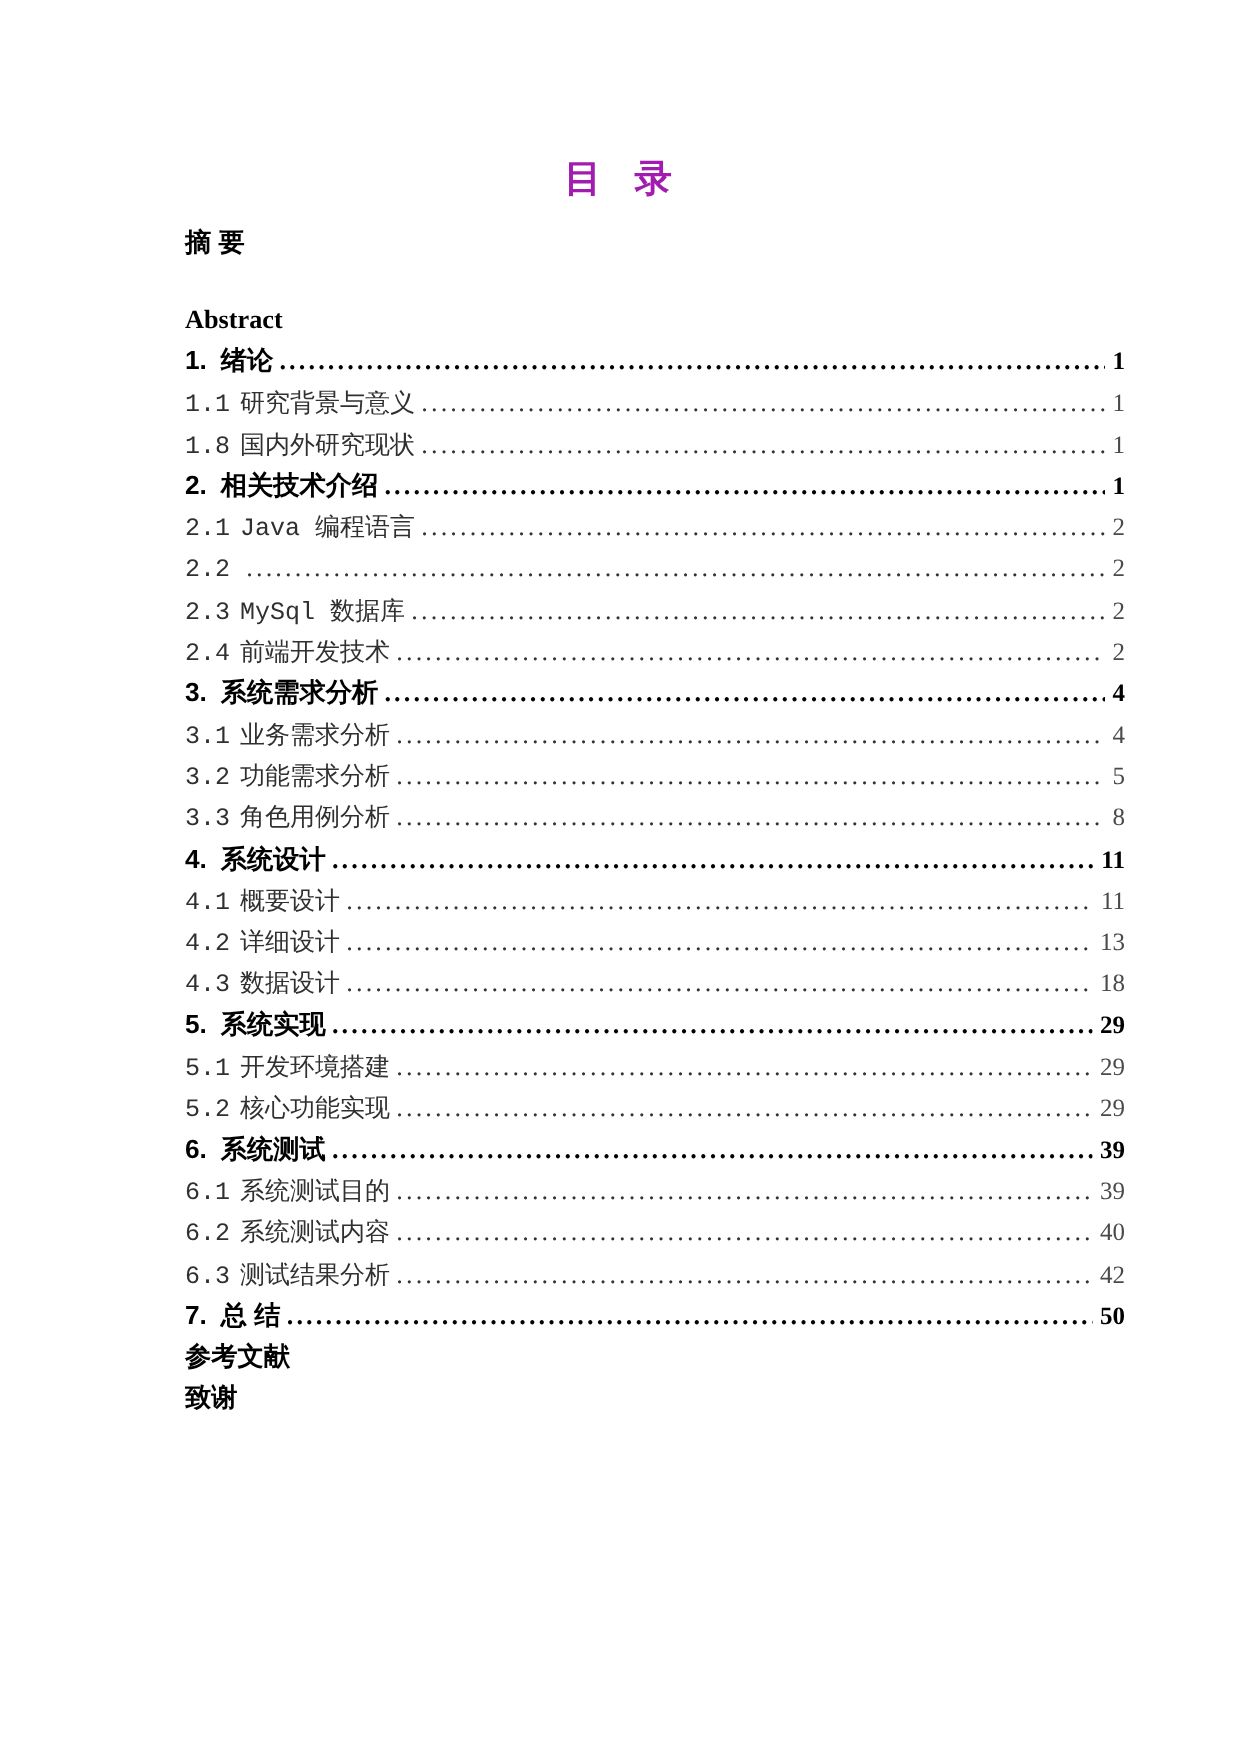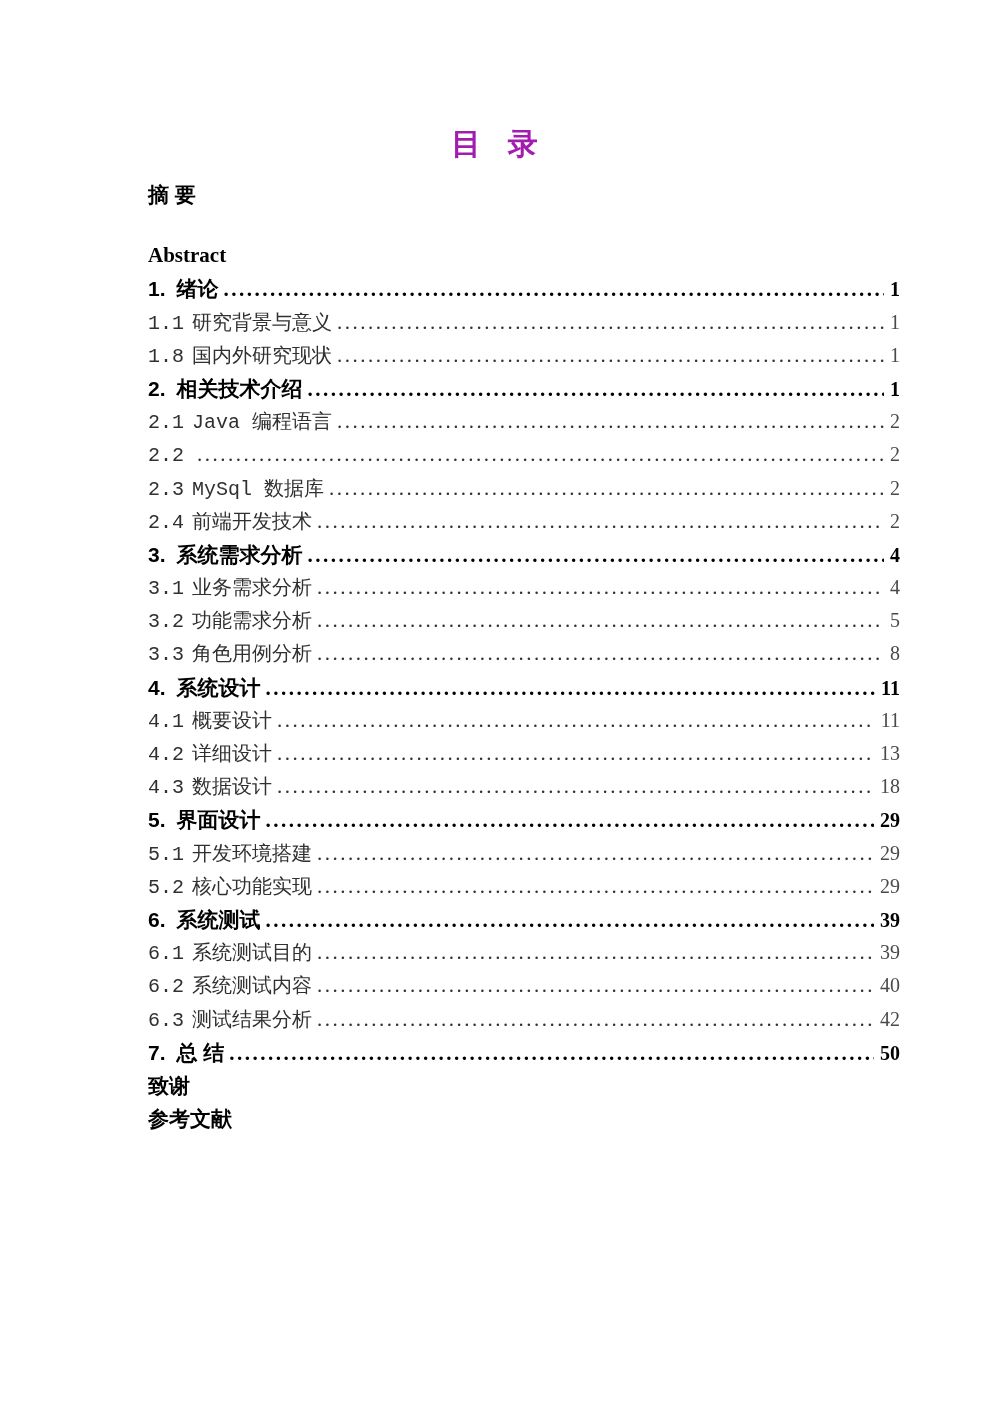--- a/index.html
+++ b/index.html
@@ -212,21 +212,21 @@
     <span class="page-num">13</span>
   </div>
       <div class="toc-row lv-section">
     <span class="num">4.3</span>
     <span class="label">数据设计</span>
     <span class="leader"></span>
     <span class="page-num">18</span>
   </div>
       <div class="toc-row lv-chapter">
     <span class="num">5.</span>
-    <span class="label">界面设计</span>
+    <span class="label">系统实现</span>
     <span class="leader"></span>
     <span class="page-num">29</span>
   </div>
       <div class="toc-row lv-section">
     <span class="num">5.1</span>
     <span class="label">开发环境搭建</span>
     <span class="leader"></span>
     <span class="page-num">29</span>
   </div>
       <div class="toc-row lv-section">
@@ -260,22 +260,22 @@
     <span class="page-num">42</span>
   </div>
       <div class="toc-row lv-chapter">
     <span class="num">7.</span>
     <span class="label">总 结</span>
     <span class="leader"></span>
     <span class="page-num">50</span>
   </div>
       <div class="toc-row lv-heading">
 
+    <span class="label">参考文献</span>
+
+  </div>
+      <div class="toc-row lv-heading">
+
     <span class="label">致谢</span>
-
-  </div>
-      <div class="toc-row lv-heading">
-
-    <span class="label">参考文献</span>
 
   </div>
     </div>
 </div>
 
 </body></html>

